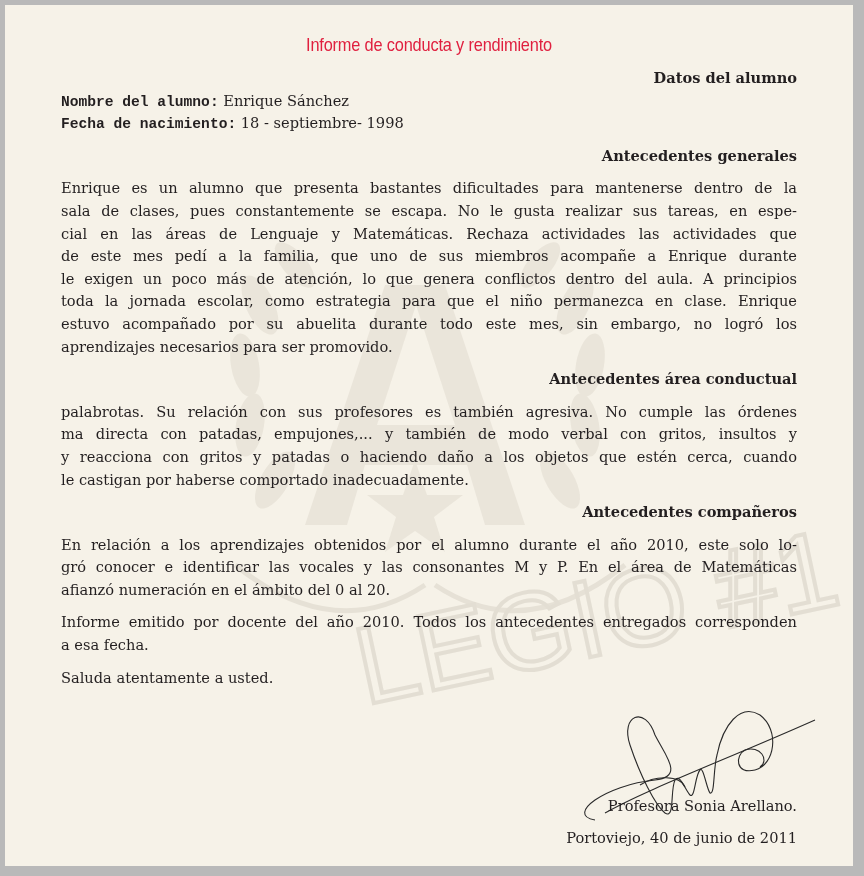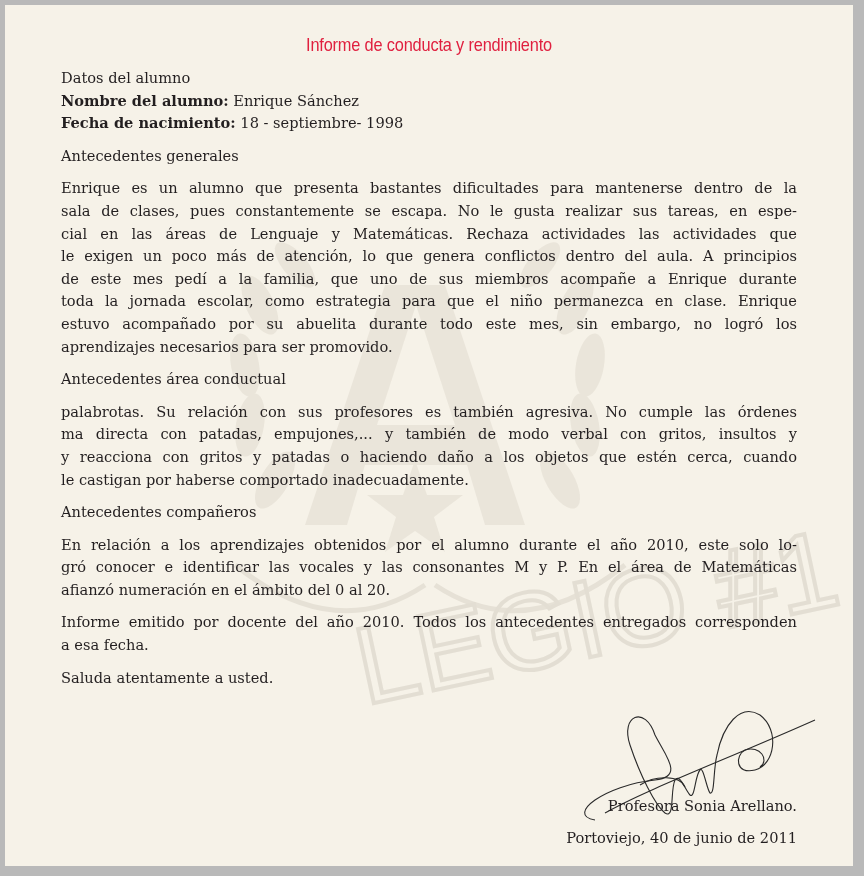--- a/index.html
+++ b/index.html
@@ -28,22 +28,22 @@
   .content {
     position: absolute; left: 56px; top: 62px; width: 736px;
     font-size: 14.6px; line-height: 22.6px;
   }
   .line {
     display: block; white-space: nowrap;
     text-align: justify; text-align-last: justify;
     height: 22.6px;
   }
   .line.last { text-align-last: left; }
-  .b { font-weight: bold; }
-  .h { font-weight: normal; display: block; height: 22.6px; }
+  .b { font-weight: bold; font-family: Liberation Mono, monospace; }
+  .h { font-weight: bold; display: block; height: 22.6px; text-align: right; }
   .gap { height: 10px; }
   .sig-block { position: absolute; right: 56px; text-align: right; font-size: 14.6px; white-space: nowrap; }
   .signature { position: absolute; left: 540px; top: 690px; width: 290px; height: 140px; }
 </style>
 </head>
 <body>
 
 <div class="page">
 
   <svg class="watermark" viewBox="0 0 848 861">
@@ -79,22 +79,22 @@
     <span class="line last"><span class="b">Nombre del alumno:</span> <span>Enrique Sánchez</span></span>
     <span class="line last"><span class="b">Fecha de nacimiento:</span> <span>18 - septiembre- 1998</span></span>
 
     <div class="gap"></div>
     <span class="h">Antecedentes generales</span>
     <div class="gap"></div>
     <div>
       <span class="line">Enrique es un alumno que presenta bastantes dificultades para mantenerse dentro de la</span>
       <span class="line">sala de clases, pues constantemente se escapa. No le gusta realizar sus tareas, en espe-</span>
       <span class="line">cial en las áreas de Lenguaje y Matemáticas. Rechaza actividades las actividades que</span>
+      <span class="line">de este mes pedí a la familia, que uno de sus miembros acompañe a Enrique durante</span>
       <span class="line">le exigen un poco más de atención, lo que genera conflictos dentro del aula. A principios</span>
-      <span class="line">de este mes pedí a la familia, que uno de sus miembros acompañe a Enrique durante</span>
       <span class="line">toda la jornada escolar, como estrategia para que el niño permanezca en clase. Enrique</span>
       <span class="line">estuvo acompañado por su abuelita durante todo este mes, sin embargo, no logró los</span>
       <span class="line last">aprendizajes necesarios para ser promovido.</span>
     </div>
 
     <div class="gap"></div>
     <span class="h">Antecedentes área conductual</span>
     <div class="gap"></div>
     <div>
       <span class="line">palabrotas. Su relación con sus profesores es también agresiva. No cumple las órdenes</span>

